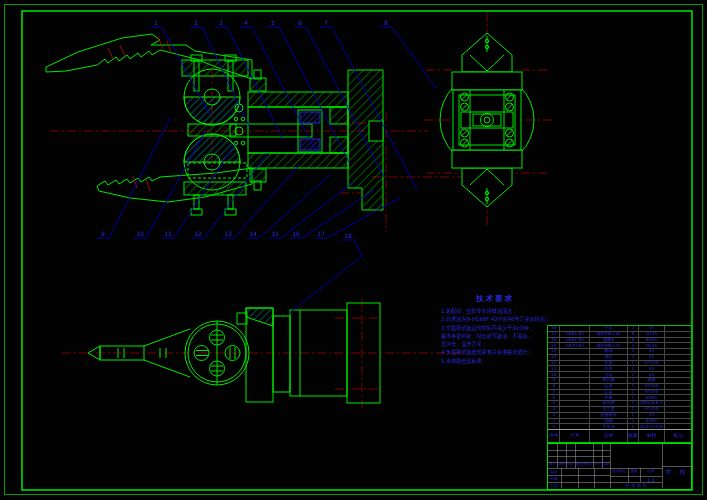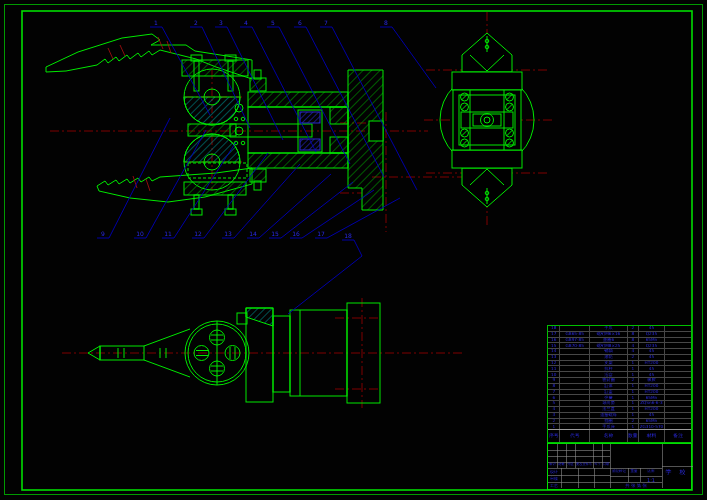--- a/index.html
+++ b/index.html
@@ -269,20 +269,32 @@
     <text x="198" y="236">12</text>
     <text x="228" y="236">13</text>
     <text x="253" y="236">14</text>
     <text x="275" y="236">15</text>
     <text x="296" y="236">16</text>
     <text x="321" y="236">17</text>
     <text x="348" y="238">18</text>
   </g>
 </svg>
 
+<div class="tech">
+  <div class="tech-title">技术要求</div>
+  <div id="tech-lines">
+        <div class="tech-line">1.装配前，全部零件用煤油清洗；</div>
+        <div class="tech-line">2.润滑油为N-HG68F-42中的46号工业齿轮油；</div>
+        <div class="tech-line">3.空载荷试验运转时间不得少于30分钟，</div>
+        <div class="tech-line">要求各密封处、结合处不渗油、不漏油，</div>
+        <div class="tech-line">无冲击、温升正常；</div>
+        <div class="tech-line">4.负载荷试验按国家有关标准要求进行；</div>
+        <div class="tech-line">5.涂漆颜色见标准。</div>
+      </div>
+</div>
 
 <div class="bom" id="bom">
       <div class="bom-row">
         <div class="bom-cell" style="width: 12px;">18</div>
         <div class="bom-cell" style="width: 30px;"></div>
         <div class="bom-cell" style="width: 39px;">手爪</div>
         <div class="bom-cell" style="width: 10px;">2</div>
         <div class="bom-cell" style="width: 27px;">45</div>
         <div class="bom-cell" style="width: 27px;"></div>
       </div>

